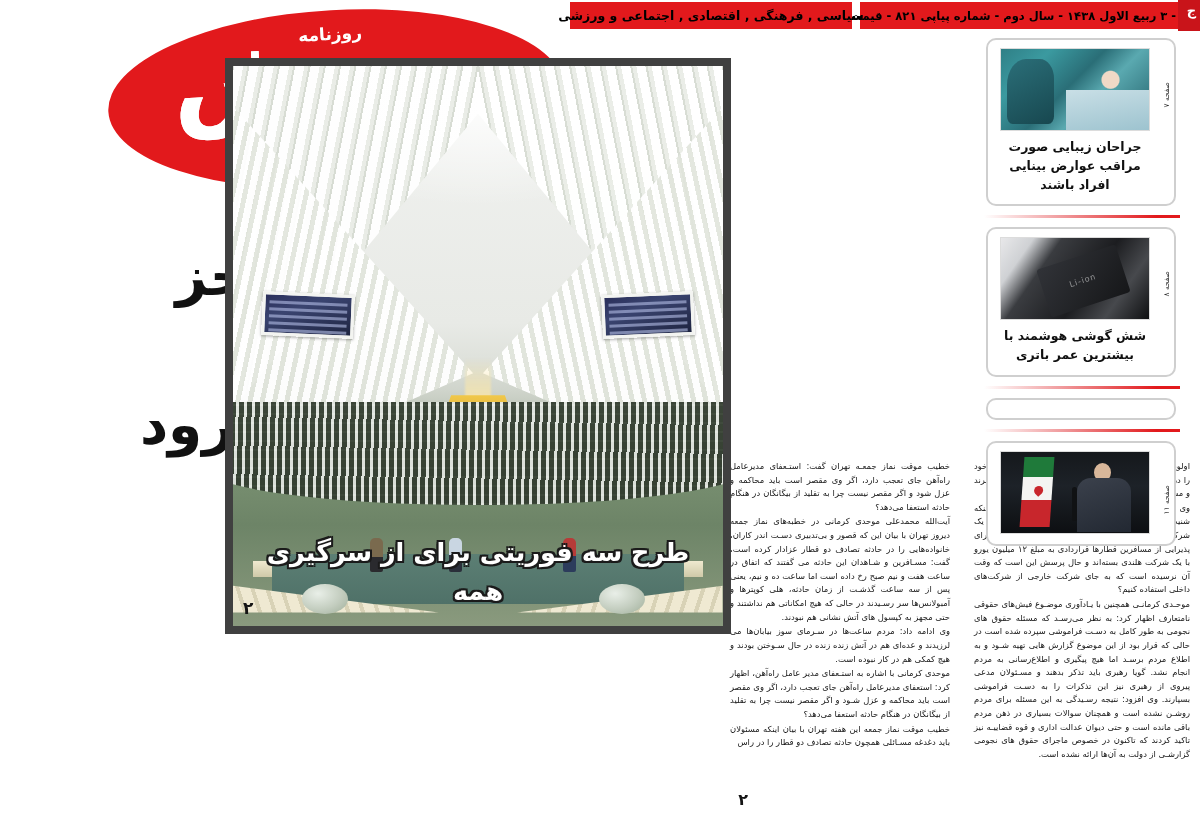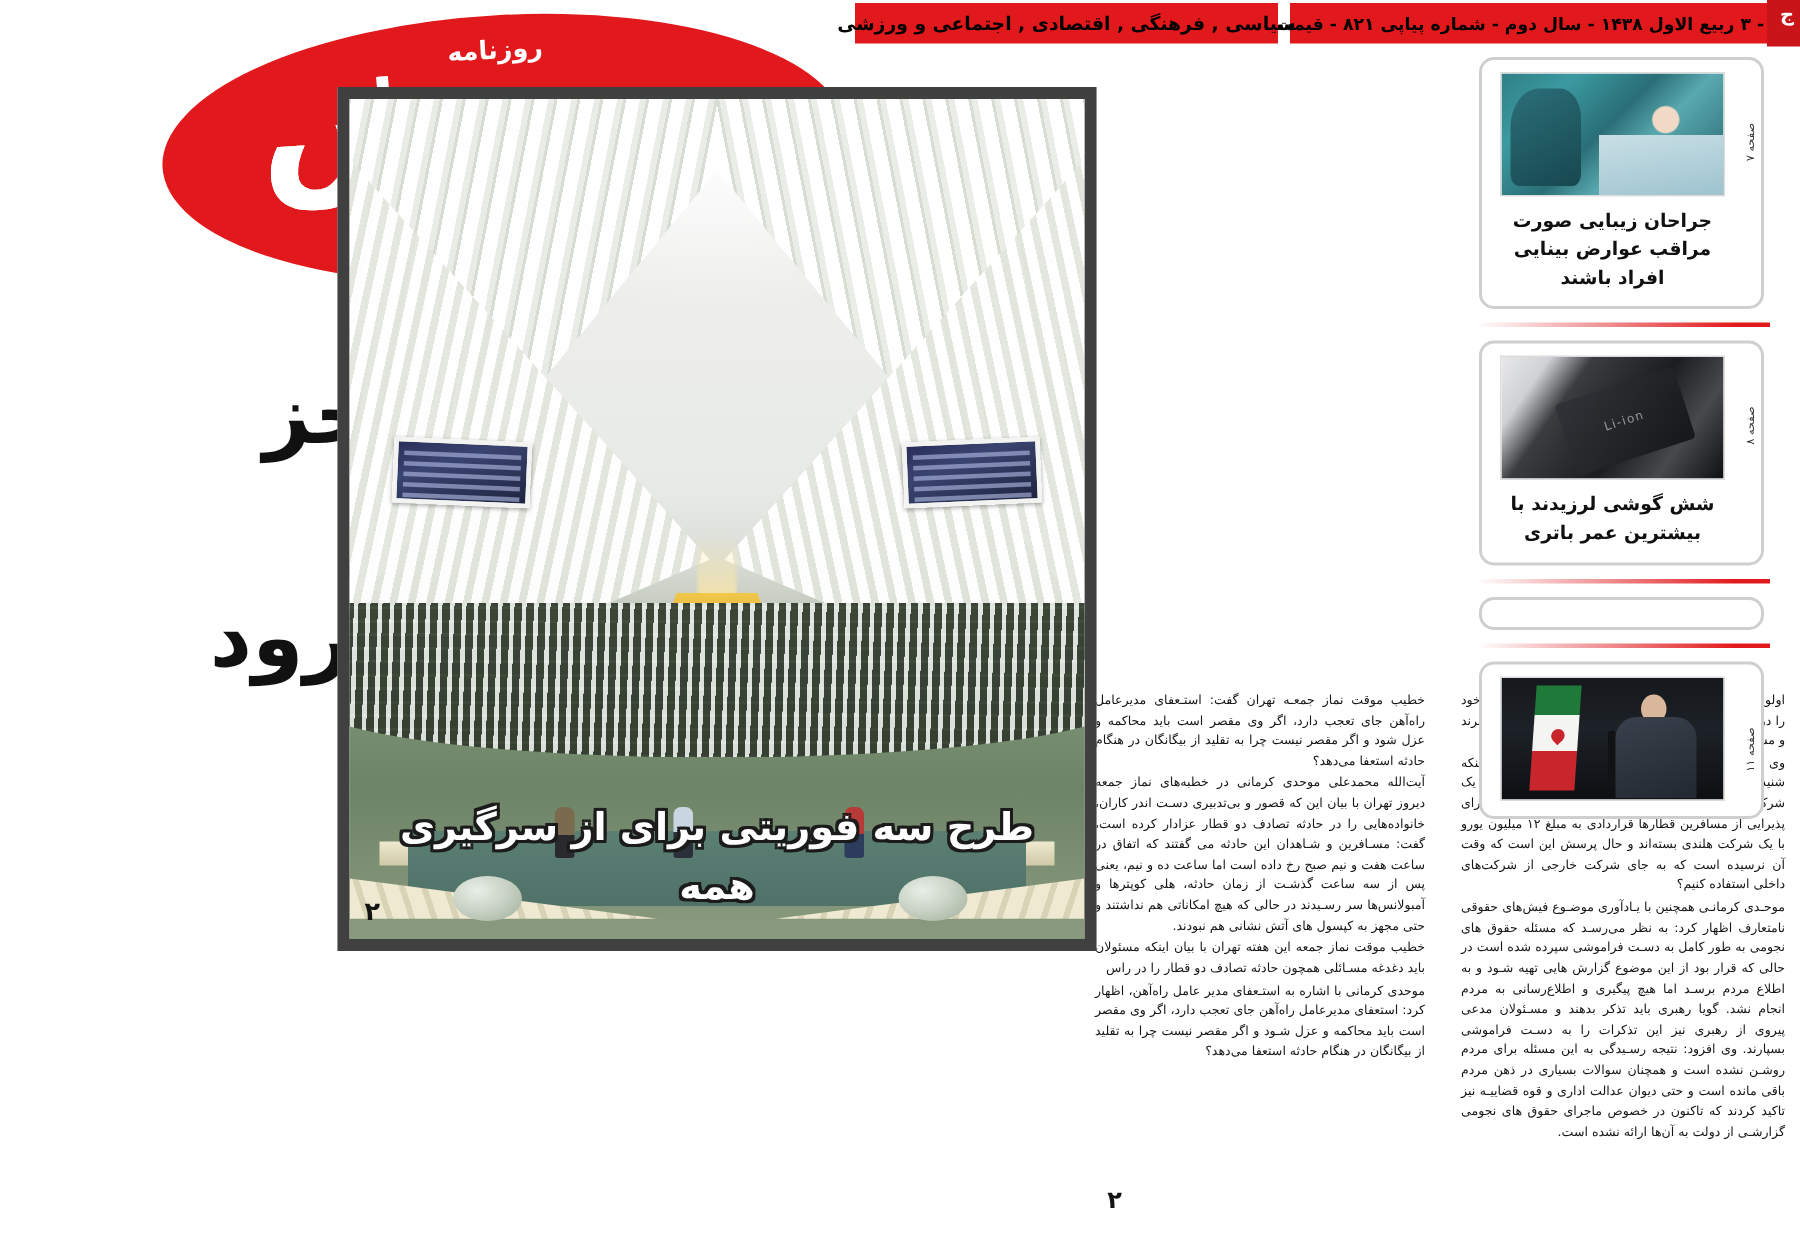--- a/index.html
+++ b/index.html
@@ -547,22 +547,23 @@
 
     <div class="col col-left-pad">
       <p>اولویت‌های خود قرار دهند اظهار کرد: آن‌ها باید همه تلاش خود را در کاهش مسائل و مشکلات داغداران این حادثه به کار ببرند و مسببین و مقصرین آن نیز باید محاکمه شوند.</p>
       <p>وی در بخش دیگری از خطبه‌هـای نماز جمعه بـا بیان اینکه شنیده‌ام برای پذیرایی از مسافرین قطارها قراردادی با یک شرکت هلندی بسته شده است اظهار کرد: شنیده‌ام که برای پذیرایی از مسافرین قطارها قراردادی به مبلغ ۱۲ میلیون یورو با یک شرکت هلندی بسته‌اند و حال پرسش این است که وقت آن نرسیده است که به جای شرکت خارجی از شرکت‌های داخلی استفاده کنیم؟</p>
       <p>موحـدی کرمانـی همچنین با یـادآوری موضـوع فیش‌های حقوقی نامتعارف اظهار کرد: به نظر می‌رسـد که مسئله حقوق های نجومی به طور کامل به دسـت فراموشی سپرده شده است در حالی که قرار بود از این موضوع گزارش هایی تهیه شـود و به اطلاع مردم برسـد اما هیچ پیگیری و اطلاع‌رسانی به مردم انجام نشد. گویا رهبری باید تذکر بدهند و مسـئولان مدعی پیروی از رهبری نیز این تذکرات را به دسـت فراموشی بسپارند. وی افزود: نتیجه رسـیدگی به این مسئله برای مردم روشـن نشده است و همچنان سوالات بسیاری در ذهن مردم باقی مانده است و حتی دیوان عدالت اداری و قوه قضاییـه نیز تاکید کردند که تاکنون در خصوص ماجرای حقوق های نجومی گزارشـی از دولت به آن‌ها ارائه نشده است.</p>
     </div>
 
     <div class="col">
       <p>خطیب موقت نماز جمعـه تهران گفت: استـعفای مدیرعامل راه‌آهن جای تعجب دارد، اگر وی مقصر است باید محاکمه و عزل شود و اگر مقصر نیست چرا به تقلید از بیگانگان در هنگام حادثه استعفا می‌دهد؟</p>
       <p>آیت‌الله محمدعلی موحدی کرمانی در خطبه‌های نماز جمعه دیروز تهران با بیان این که قصور و بی‌تدبیری دسـت اندر کاران، خانواده‌هایی را در حادثه تصادف دو قطار عزادار کرده است، گفت: مسـافرین و شـاهدان این حادثه می گفتند که اتفاق در ساعت هفت و نیم صبح رخ داده است اما ساعت ده و نیم، یعنی پس از سه ساعت گذشـت از زمان حادثه، هلی کوپترها و آمبولانس‌ها سر رسـیدند در حالی که هیچ امکاناتی هم نداشتند و حتی مجهز به کپسول های آتش نشانی هم نبودند.</p>
+      <p>وی ادامه داد: مردم ساعت‌ها در سـرمای سوز بیابان‌ها می لرزیدند و عده‌ای هم در آتش زنده زنده در حال سـوختن بودند و هیچ کمکی هم در کار نبوده است.</p>
+      <p>موحدی کرمانی با اشاره به استـعفای مدیر عامل راه‌آهن، اظهار کرد: استعفای مدیرعامل راه‌آهن جای تعجب دارد، اگر وی مقصر است باید محاکمه و عزل شـود و اگر مقصر نیست چرا به تقلید از بیگانگان در هنگام حادثه استعفا می‌دهد؟</p>
       <p>خطیب موقت نماز جمعه این هفته تهران با بیان اینکه مسئولان باید دغدغه مسـائلی همچون حادثه تصادف دو قطار را در راس</p>
-      <p>موحدی کرمانی با اشاره به استـعفای مدیر عامل راه‌آهن، اظهار کرد: استعفای مدیرعامل راه‌آهن جای تعجب دارد، اگر وی مقصر است باید محاکمه و عزل شـود و اگر مقصر نیست چرا به تقلید از بیگانگان در هنگام حادثه استعفا می‌دهد؟</p>
     </div>
   </div>
 
   <div class="page-num-bl">۲</div>
 
   <div class="photo-main">
     <div class="majlis">
       <div class="vault-left"></div>
       <div class="vault-right"></div>
       <div class="apex"></div>
@@ -617,21 +618,21 @@
       <div class="side-title">جراحان زیبایی صورت مراقب عوارض بینایی افراد باشند</div>
     </div>
 
     <div class="side-sep"></div>
 
     <div class="side-item">
       <span class="side-page-label">صفحه ۸</span>
       <div class="side-thumb">
         <div class="thumb-battery"></div>
       </div>
-      <div class="side-title">شش گوشی لرزیدند با بیشترین عمر باتری</div>
+      <div class="side-title">شش گوشی هوشمند با بیشترین عمر باتری</div>
     </div>
 
     <div class="side-sep"></div>
 
     <div class="side-item">
       <span class="side-page-label">صفحه ۱۰</span>
     </div>
 
     <div class="side-sep"></div>
 

